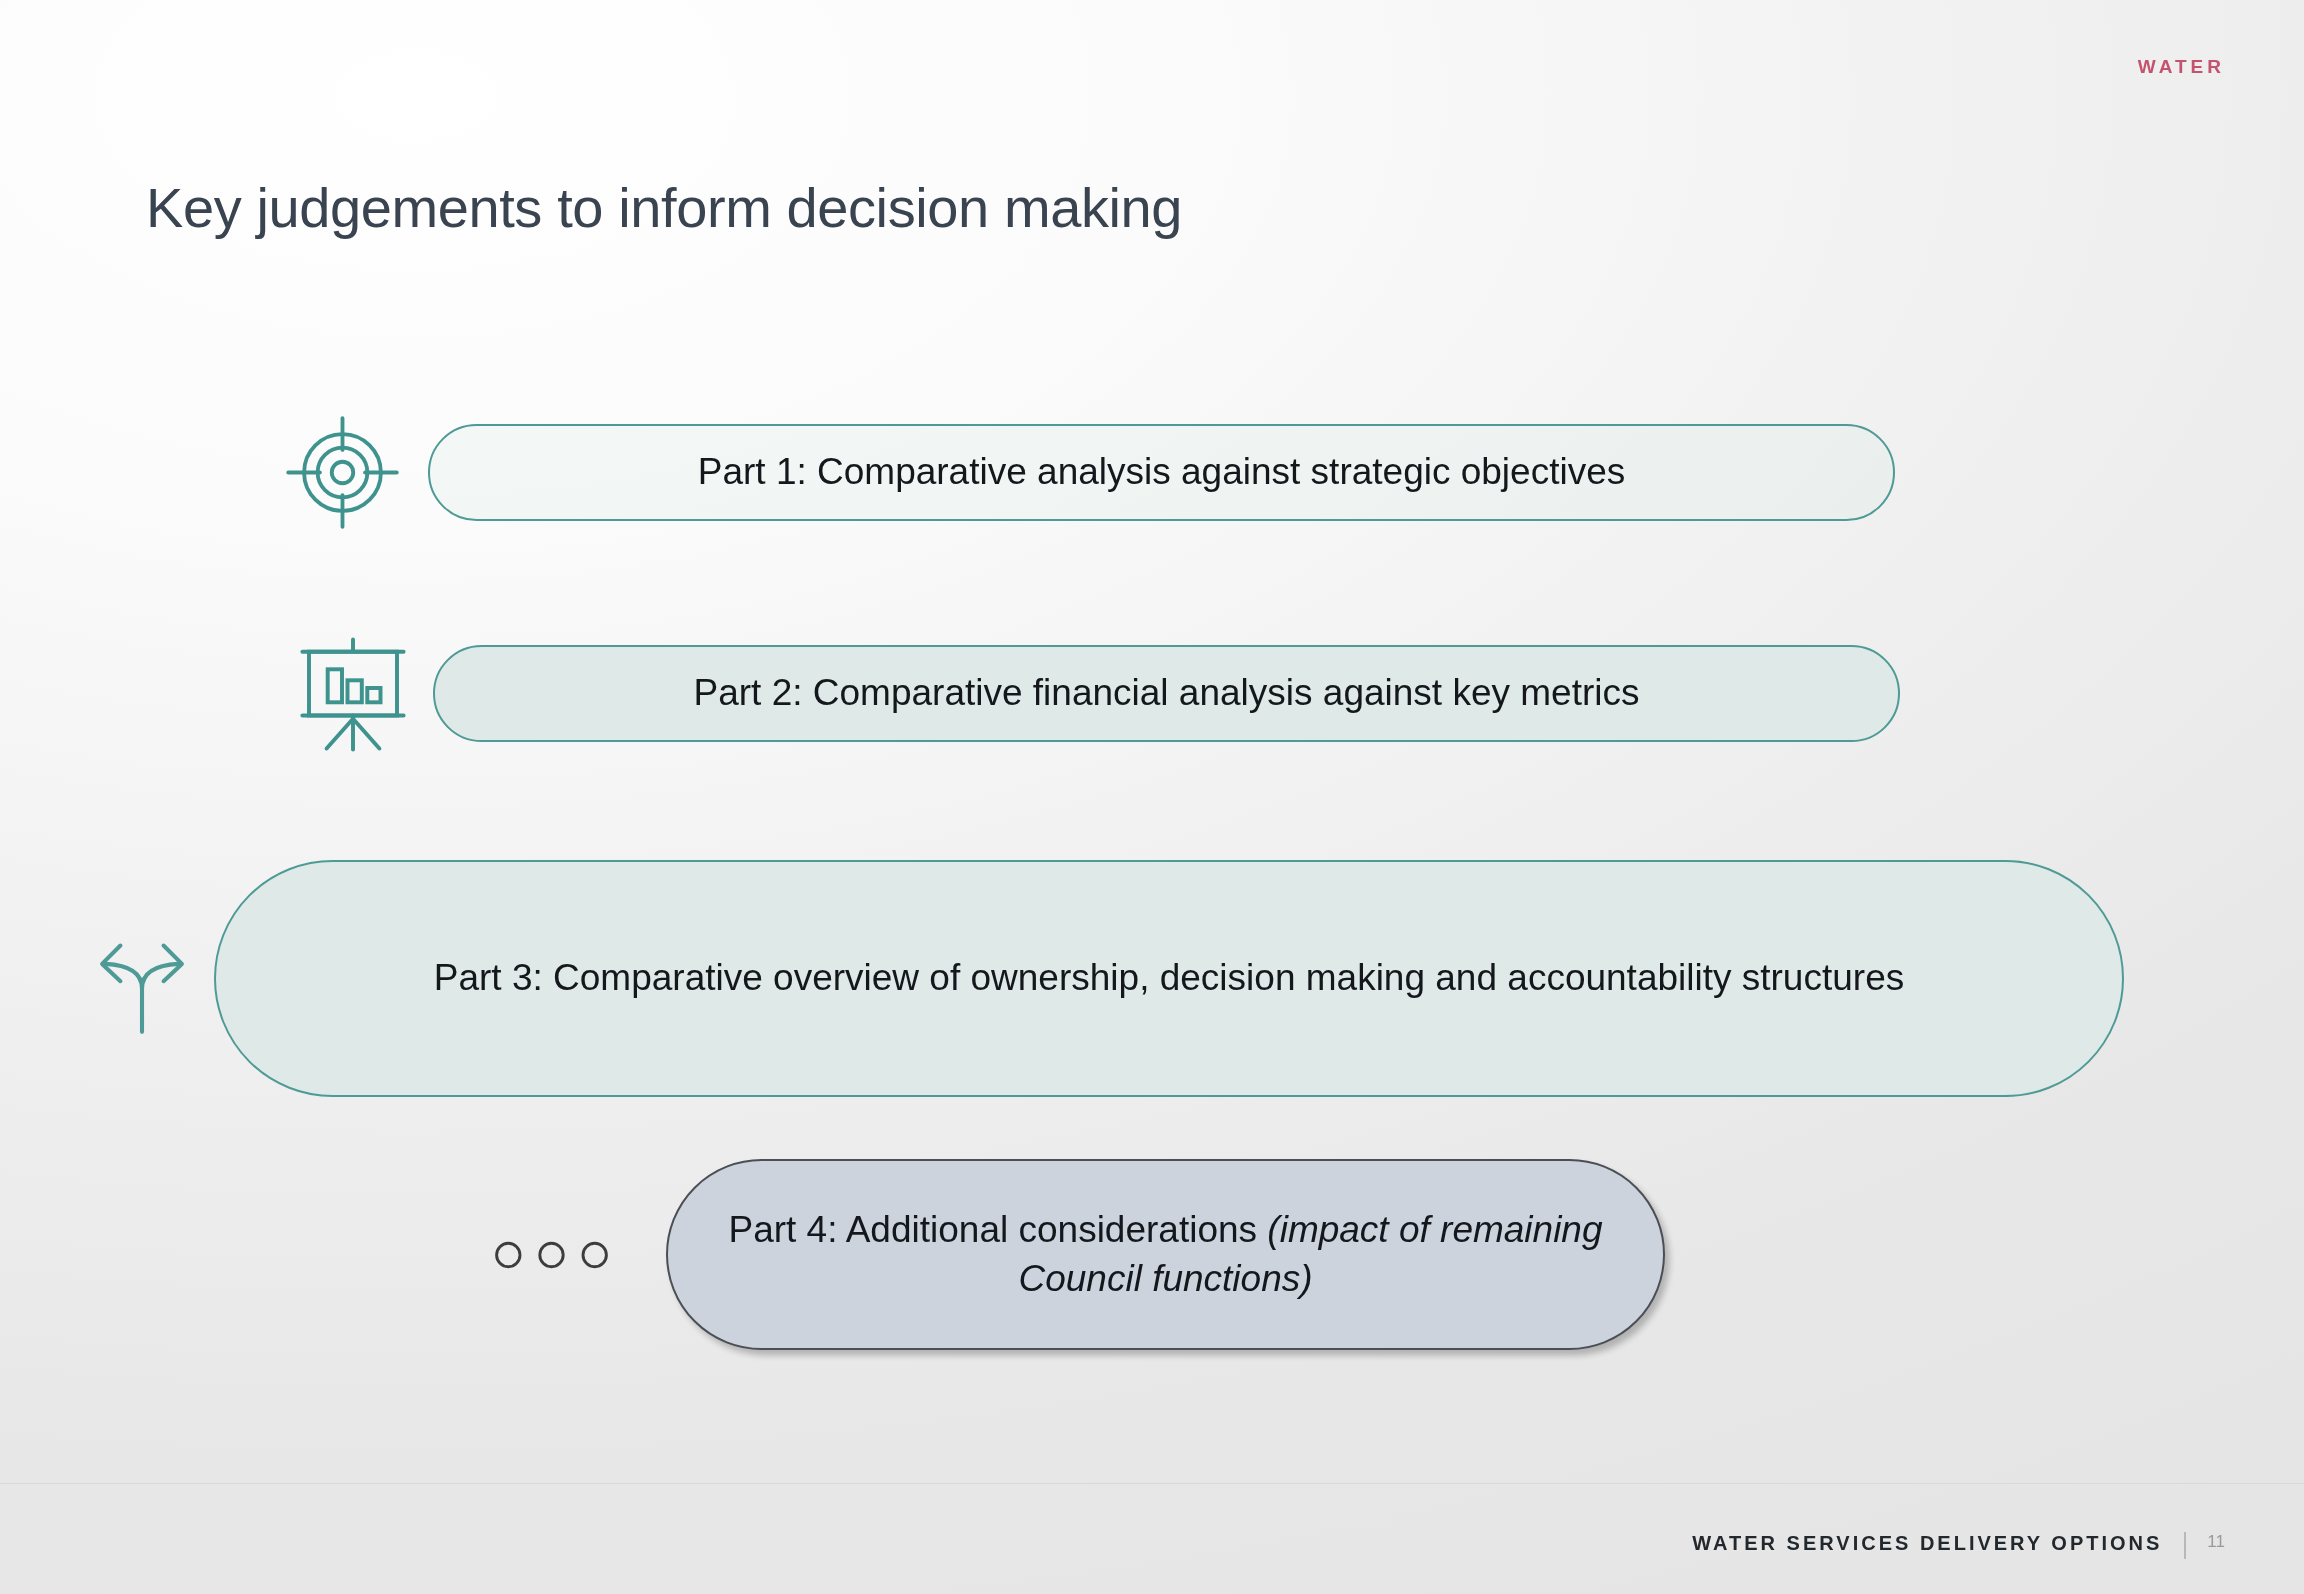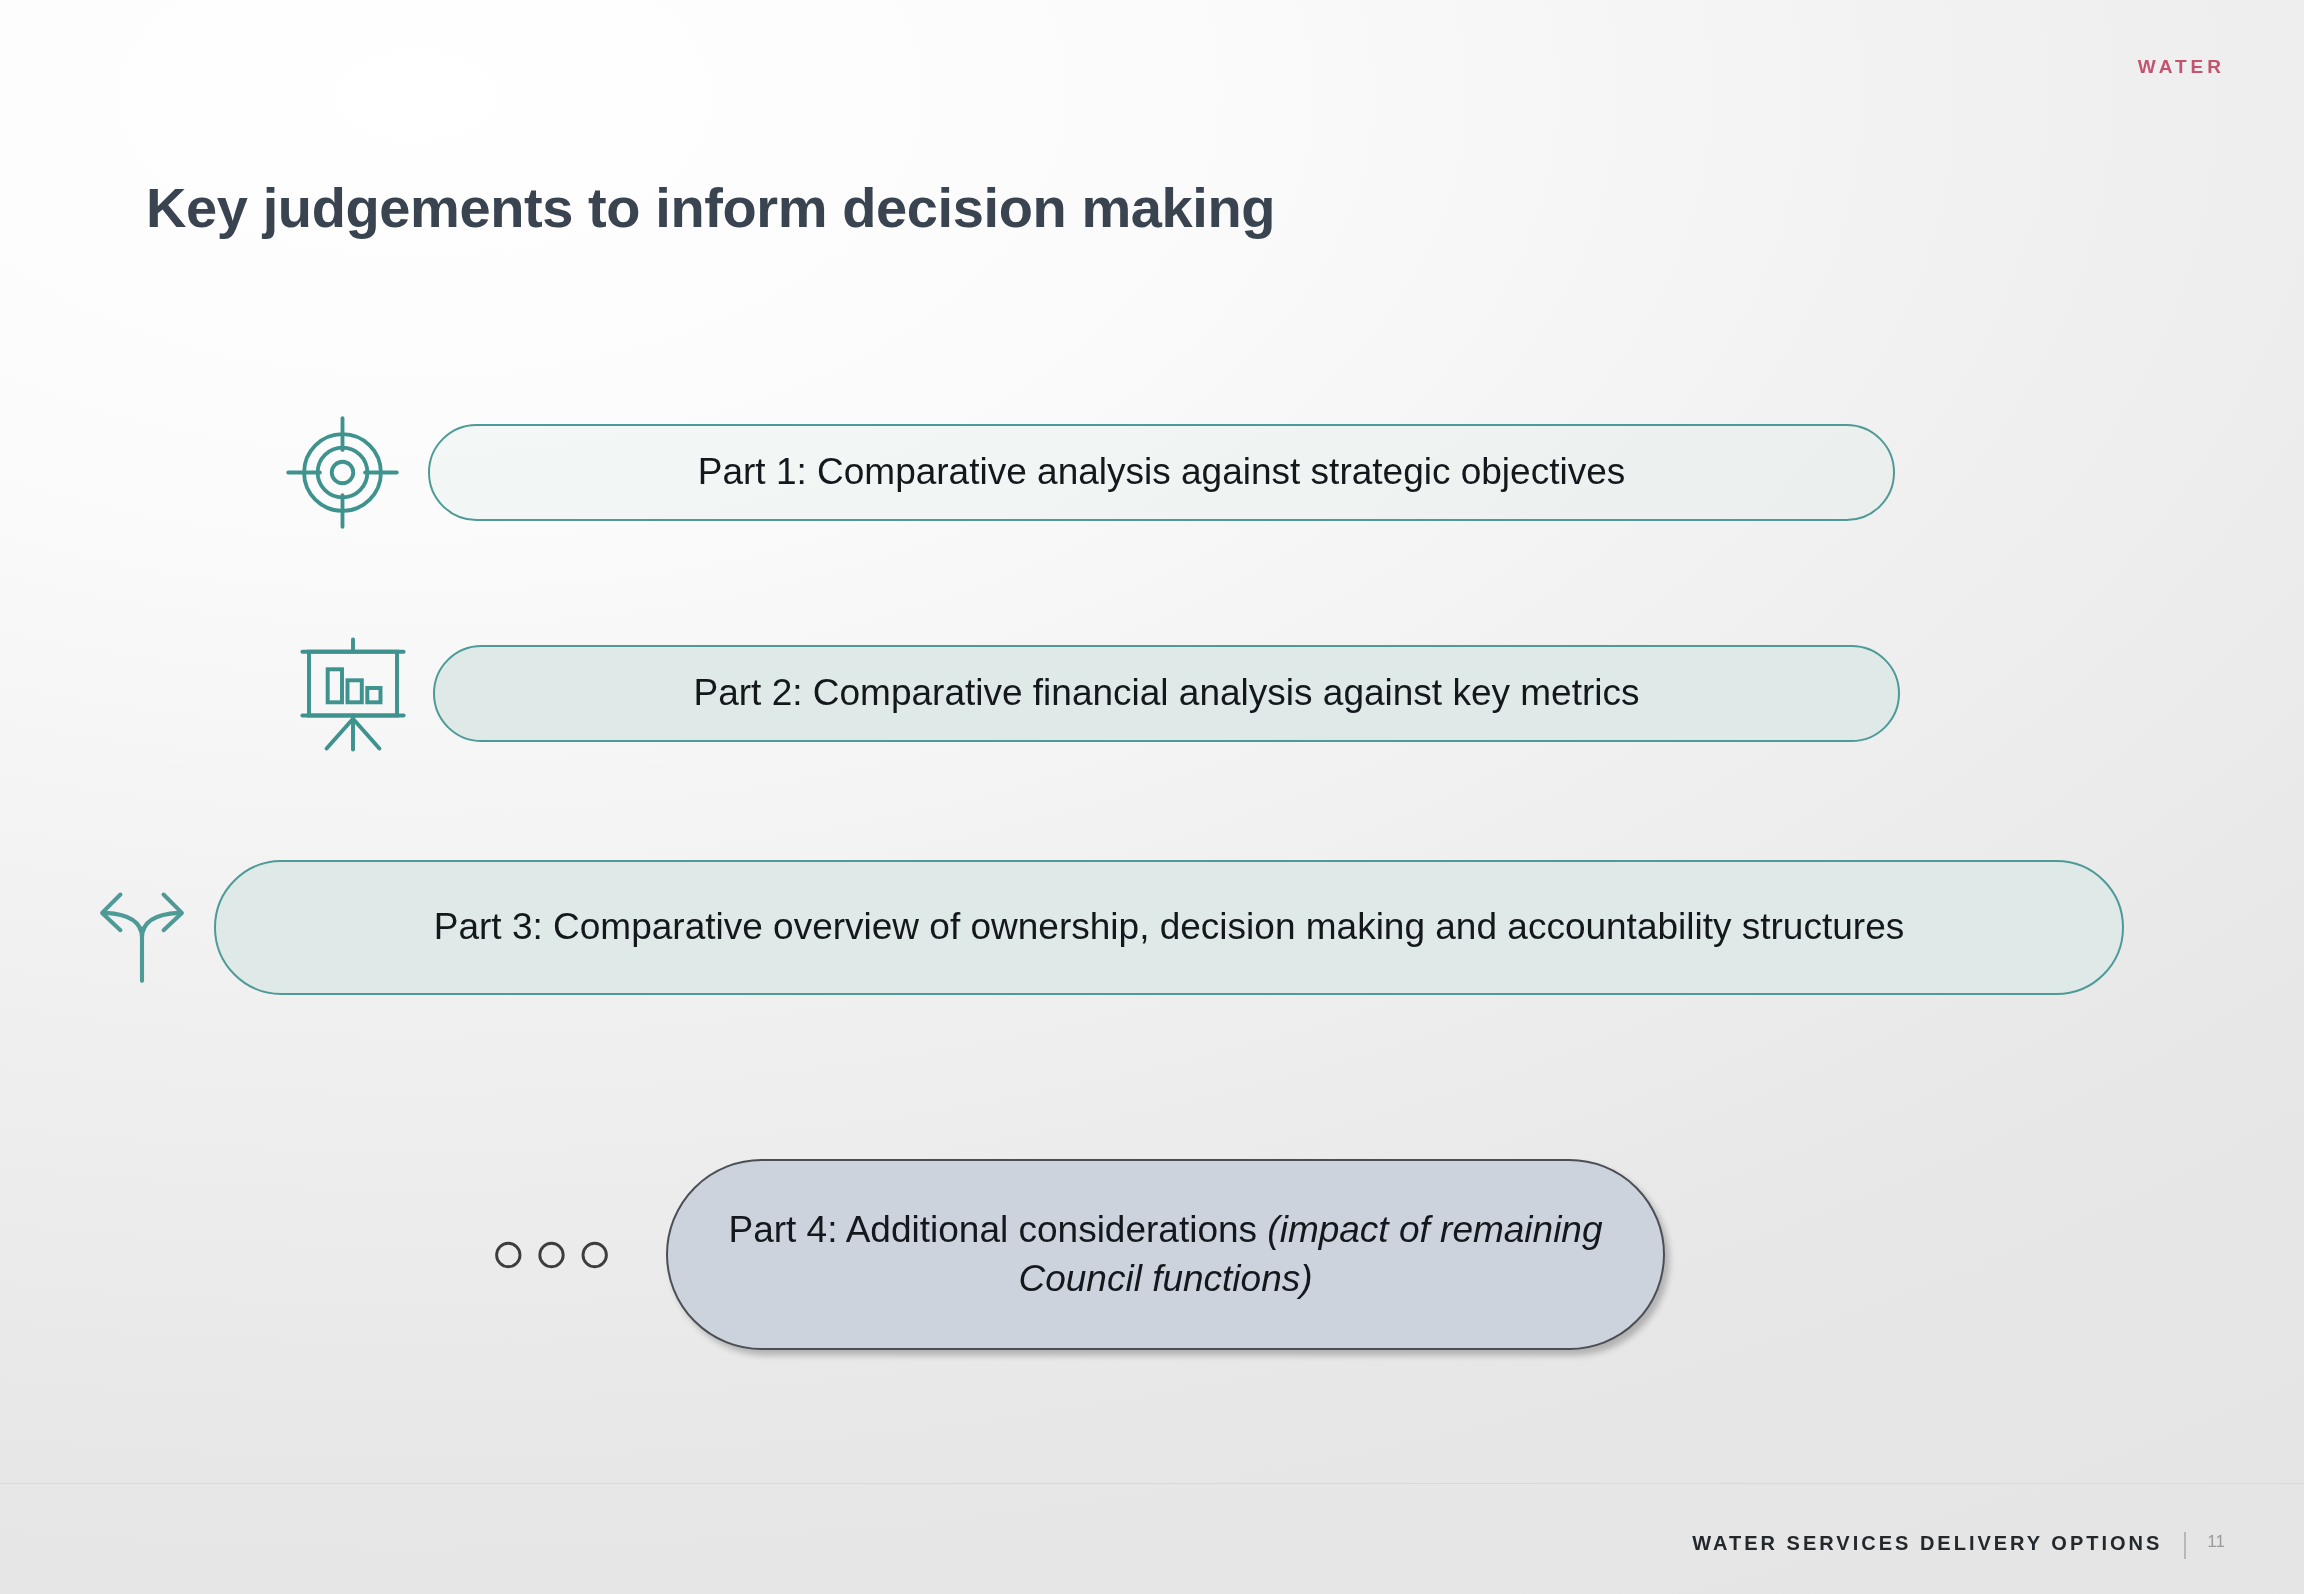--- a/index.html
+++ b/index.html
@@ -33,21 +33,21 @@
     letter-spacing: 4px;
     color: #c4536f;
   }
 
   
   .page-title {
     position: absolute;
     left: 146px;
     top: 137px;
     font-size: 56px;
-    font-weight: 700;
+    font-weight: 400;
     color: #394450;
     letter-spacing: -0.4px;
     white-space: nowrap;
   }
 
   
   .row {
     position: absolute;
     display: flex;
     align-items: center;
@@ -99,21 +99,21 @@
   #row-1 .pill { width: 1467px; height: 97px; margin-left: 29px; }
 
   
   #row-2 { left: 298px; top: 635px; }
   #row-2 .icon-slot { width: 110px; height: 117px; }
   #row-2 .pill { width: 1467px; height: 97px; margin-left: 25px; }
 
   
   #row-3 { left: 88px; top: 860px; }
   #row-3 .icon-slot { width: 108px; height: 110px; }
-  #row-3 .pill { width: 1910px; height: 135px; margin-left: 18px; }
+  #row-3 .pill { width: 1910px; height: 237px; margin-left: 18px; }
 
   
   #row-4 { left: 493px; top: 1159px; }
   #row-4 .icon-slot { width: 117px; height: 54px; }
   #row-4 .pill { width: 999px; height: 191px; margin-left: 56px; padding: 0 59px; text-align: center; }
 
   
   .footer-rule {
     position: absolute;
     left: 0;

